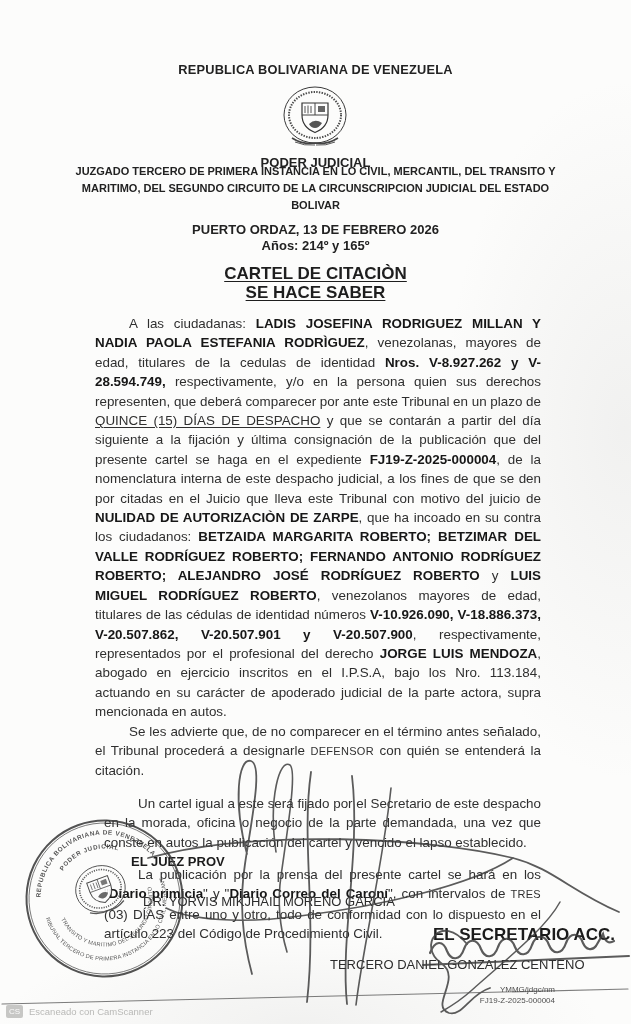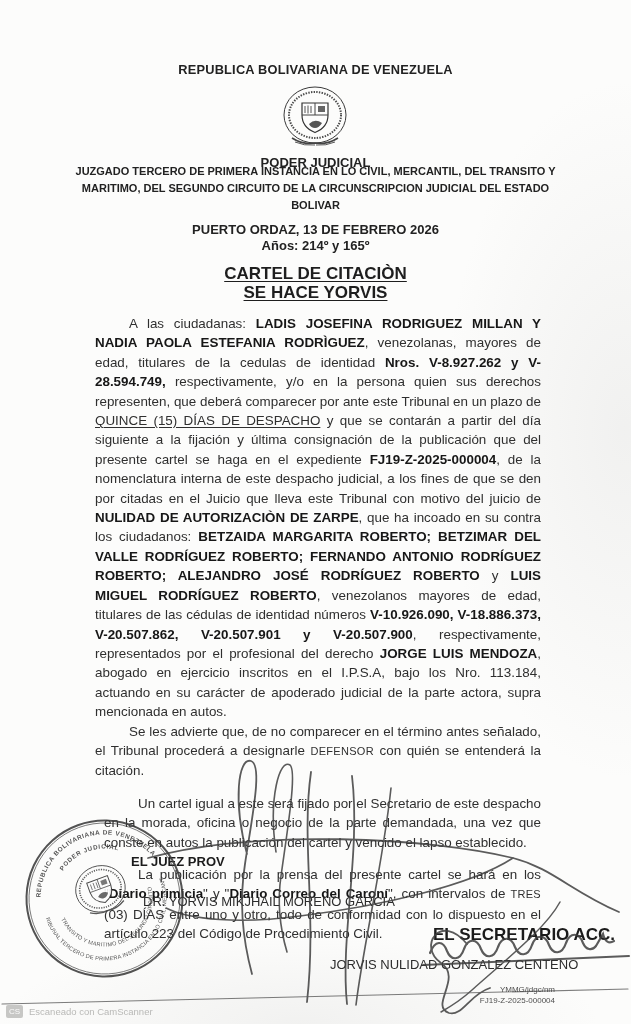--- a/index.html
+++ b/index.html
@@ -58,34 +58,34 @@
     <path d="M14,58 q9,4 20,3 M35,61 q10,1 19,-3" fill="none" stroke="#555" stroke-width="1"></path>
   </svg>
 
   <div class="hdr poder">PODER JUDICIAL</div>
   <div class="hdr court">JUZGADO TERCERO DE PRIMERA INSTANCIA EN LO CIVIL, MERCANTIL, DEL TRANSITO Y MARITIMO, DEL SEGUNDO CIRCUITO DE LA CIRCUNSCRIPCION JUDICIAL DEL ESTADO BOLIVAR</div>
   <div class="hdr place">PUERTO ORDAZ, 13 DE FEBRERO 2026</div>
   <div class="hdr years">Años: 214º y 165º</div>
 
   <div class="titleblock">
     <div>CARTEL DE CITACIÒN</div>
-    <div>SE HACE YORVIS</div>
+    <div>SE HACE SABER</div>
   </div>
 
   <div class="bodytext">
       <p class="para"><span>A las ciudadanas: </span><span class="b">LADIS JOSEFINA RODRIGUEZ MILLAN Y NADIA PAOLA ESTEFANIA RODRÌGUEZ</span><span>, venezolanas, mayores de edad, titulares de la cedulas de identidad </span><span class="b">Nros. V-8.927.262 y V-28.594.749,</span><span> respectivamente, y/o en la persona quien sus derechos representen, que deberá comparecer por ante este Tribunal en un plazo de </span><span class="u">QUINCE (15) DÍAS DE DESPACHO</span><span> y que se contarán a partir del día siguiente a la fijación y última consignación de la publicación que del presente cartel se haga en el expediente </span><span class="b">FJ19-Z-2025-000004</span><span>, de la nomenclatura interna de este despacho judicial, a los fines de que se den por citadas en el Juicio que lleva este Tribunal con motivo del juicio de </span><span class="b">NULIDAD DE AUTORIZACIÒN DE ZARPE</span><span>, que ha incoado en su contra los ciudadanos: </span><span class="b">BETZAIDA MARGARITA ROBERTO; BETZIMAR DEL VALLE RODRÍGUEZ ROBERTO; FERNANDO ANTONIO RODRÍGUEZ ROBERTO; ALEJANDRO JOSÉ RODRÍGUEZ ROBERTO</span><span> y </span><span class="b">LUIS MIGUEL RODRÍGUEZ ROBERTO</span><span>, venezolanos mayores de edad, titulares de las cédulas de identidad números </span><span class="b">V-10.926.090, V-18.886.373, V-20.507.862, V-20.507.901 y V-20.507.900</span><span>, respectivamente, representados por el profesional del derecho </span><span class="b">JORGE LUIS MENDOZA</span><span>, abogado en ejercicio inscritos en el I.P.S.A, bajo los Nro. 113.184, actuando en su carácter de apoderado judicial de la parte actora, supra mencionada en autos.</span></p>
       <p class="para"><span>Se les advierte que, de no comparecer en el término antes señalado, el Tribunal procederá a designarle </span><span class="sc">DEFENSOR</span><span> con quién se entenderá la citación.</span></p>
       <p class="para gap"><span>Un cartel igual a este será fijado por el Secretario de este despacho en la morada, oficina o negocio de la parte demandada, una vez que conste en autos la publicación del cartel y vencido el lapso establecido.</span></p>
       <p class="para gap"><span>La publicación por la prensa del presente cartel se hará en los "</span><span class="b">Diario primicia</span><span>" y "</span><span class="b">Diario Correo del Caroní</span><span>", con intervalos de </span><span class="sc">TRES</span><span> (03) DÍAS entre uno y otro, todo de conformidad con lo dispuesto en el artículo 223 del Código de Procedimiento Civil.</span></p>
     </div>
 
   <div class="sig bold" style="left:131px;top:854px;">EL JUEZ PROV</div>
   <div class="sig" style="left:95px;top:894px;margin-left:48px;">DR. YORVIS MIKJHAIL MORENO GARCIA</div>
   <div class="sig bold" style="left:433px;top:925px;font-size:17px;">EL SECRETARIO ACC.</div>
-  <div class="sig" style="left:330px;top:957px;">JORVIS NULIDAD GONZALEZ CENTENO</div>
+  <div class="sig" style="left:330px;top:957px;">TERCERO DANIEL GONZALEZ CENTENO</div>
   <div class="sig tiny" style="left:455px;top:973px;width:100px;text-align:right;">YMMG/jdgc/nm</div>
   <div class="sig tiny" style="left:440px;top:984px;width:115px;text-align:right;">FJ19-Z-2025-000004</div>
 
   <svg class="seal" width="165" height="165" viewBox="0 0 165 165">
     <defs>
       <path id="arcTop" d="M18.5,82.5 A64,64 0 0 1 146.5,82.5"></path>
       <path id="arcTop2" d="M32.5,82.5 A50,50 0 0 1 132.5,82.5"></path>
       <path id="arcBot" d="M20.5,82.5 A62,62 0 0 0 144.5,82.5"></path>
       <path id="arcBot2" d="M34.5,82.5 A48,48 0 0 0 130.5,82.5"></path>
     </defs>

